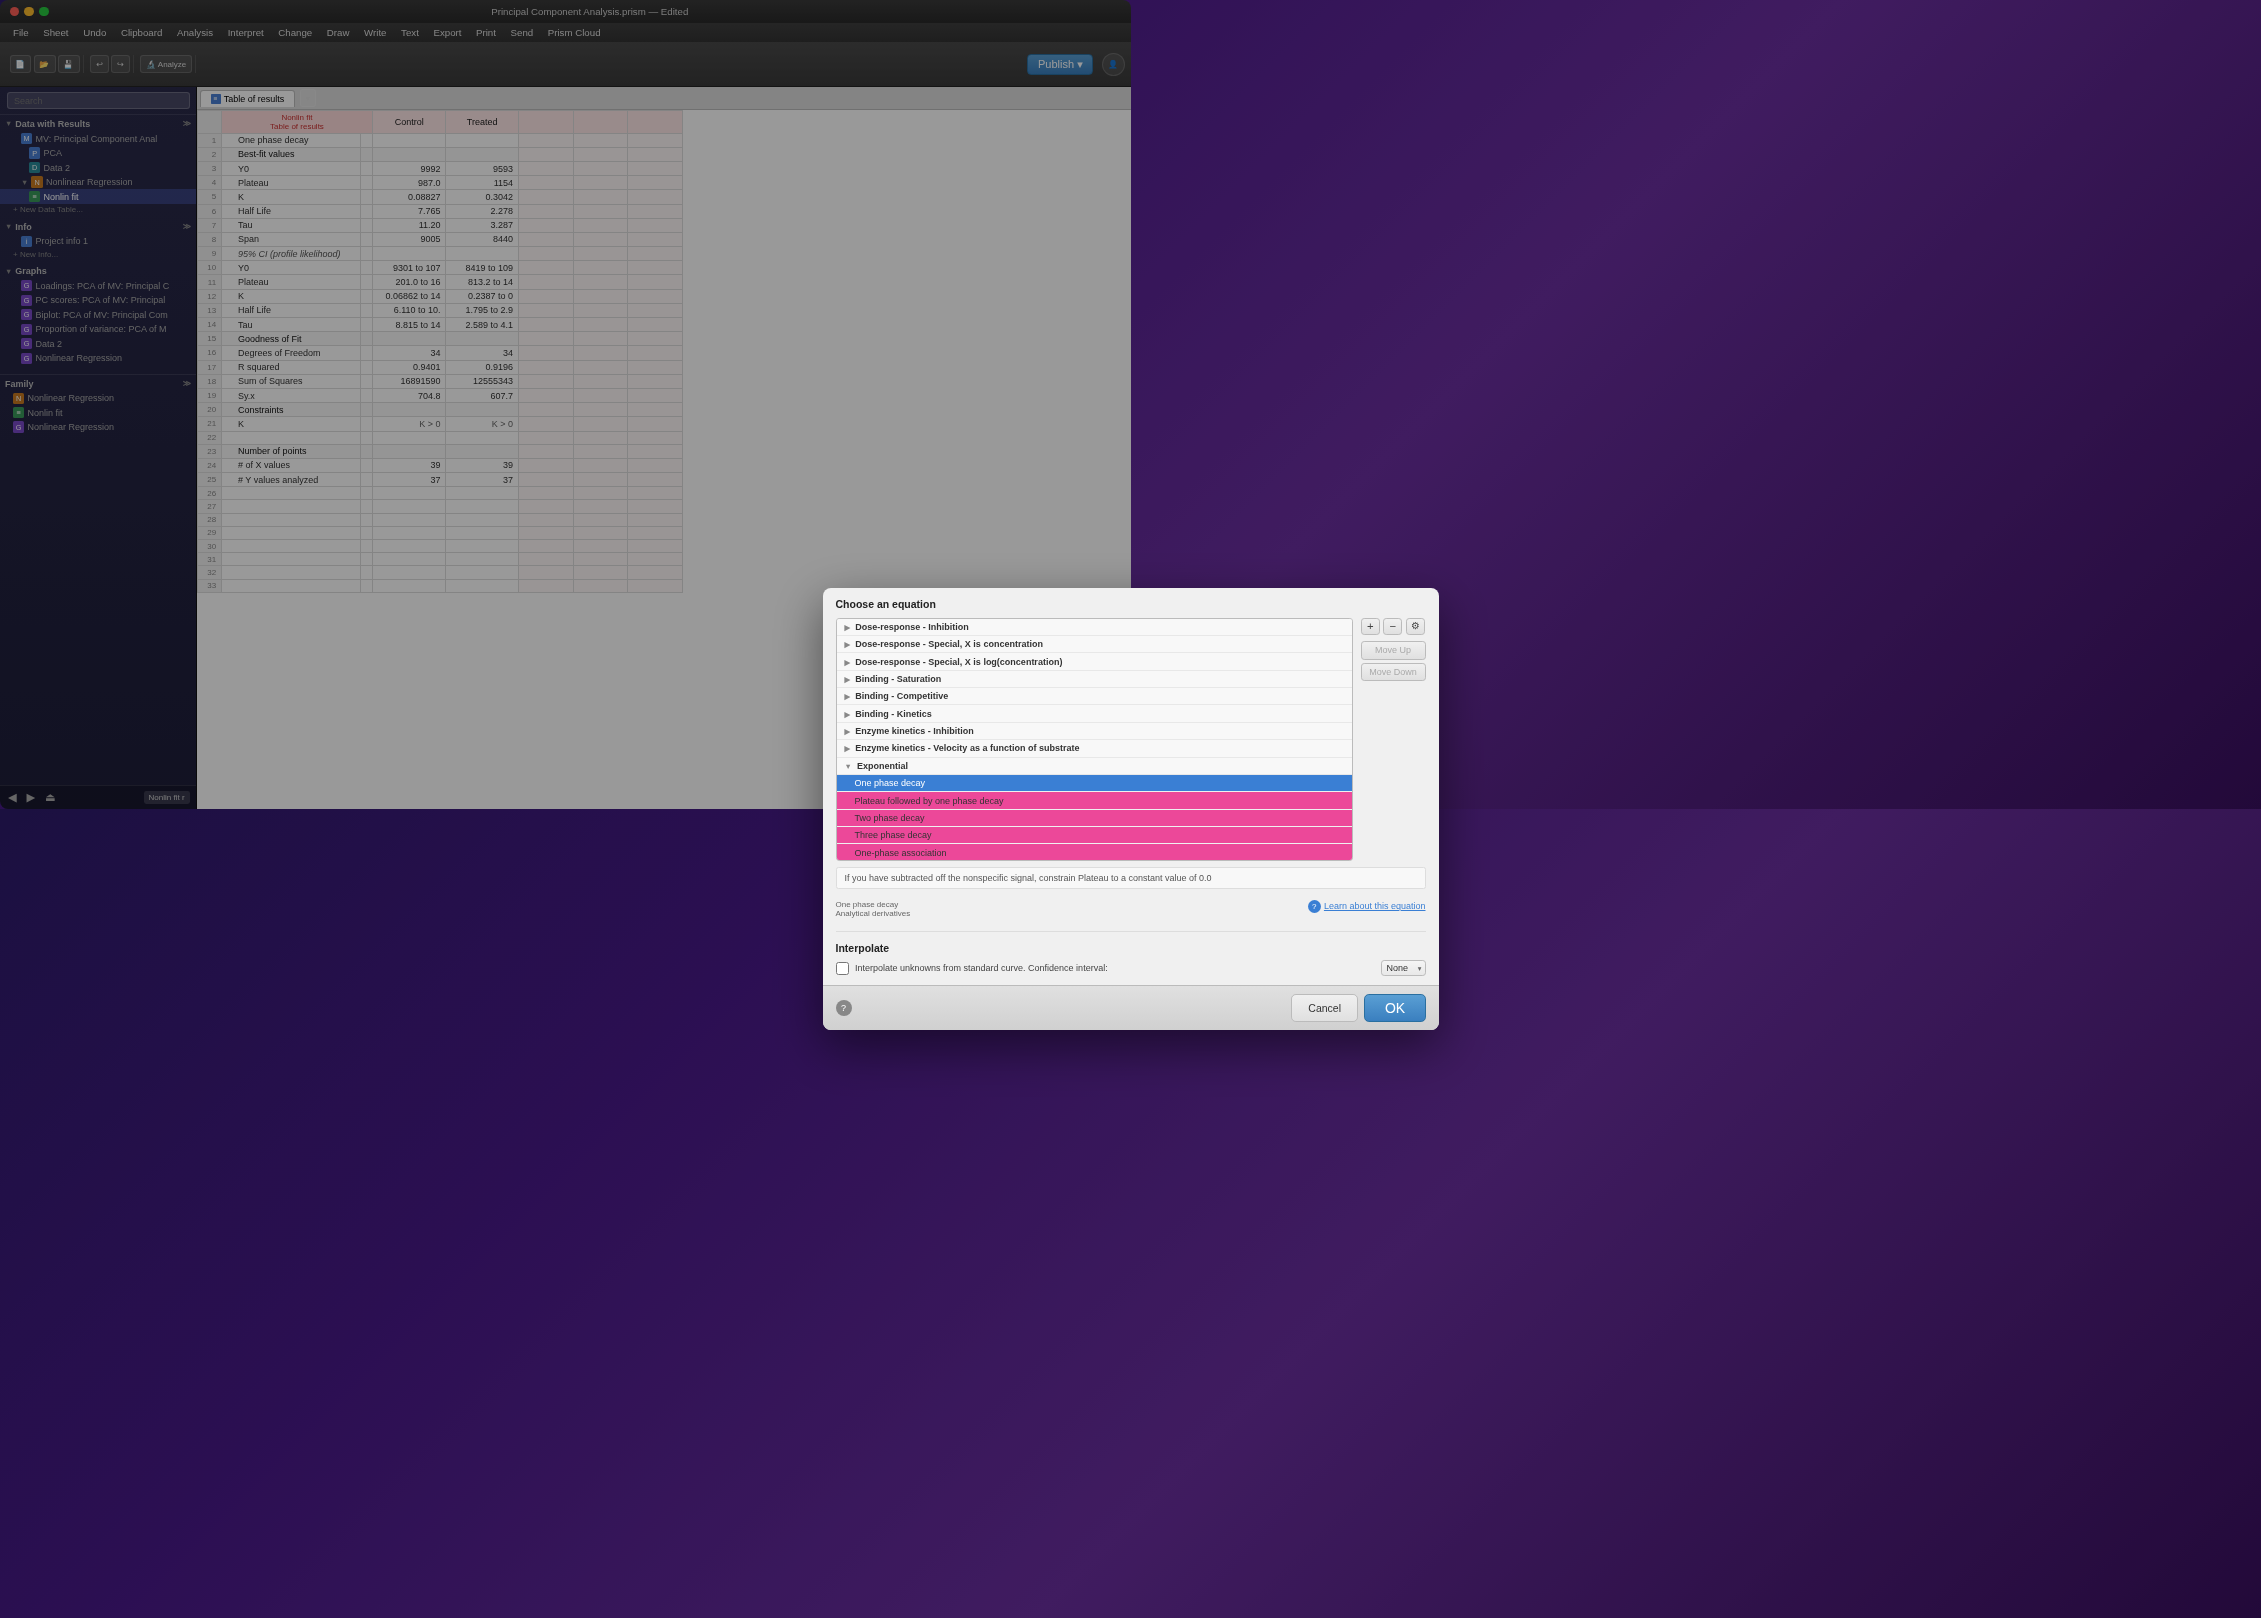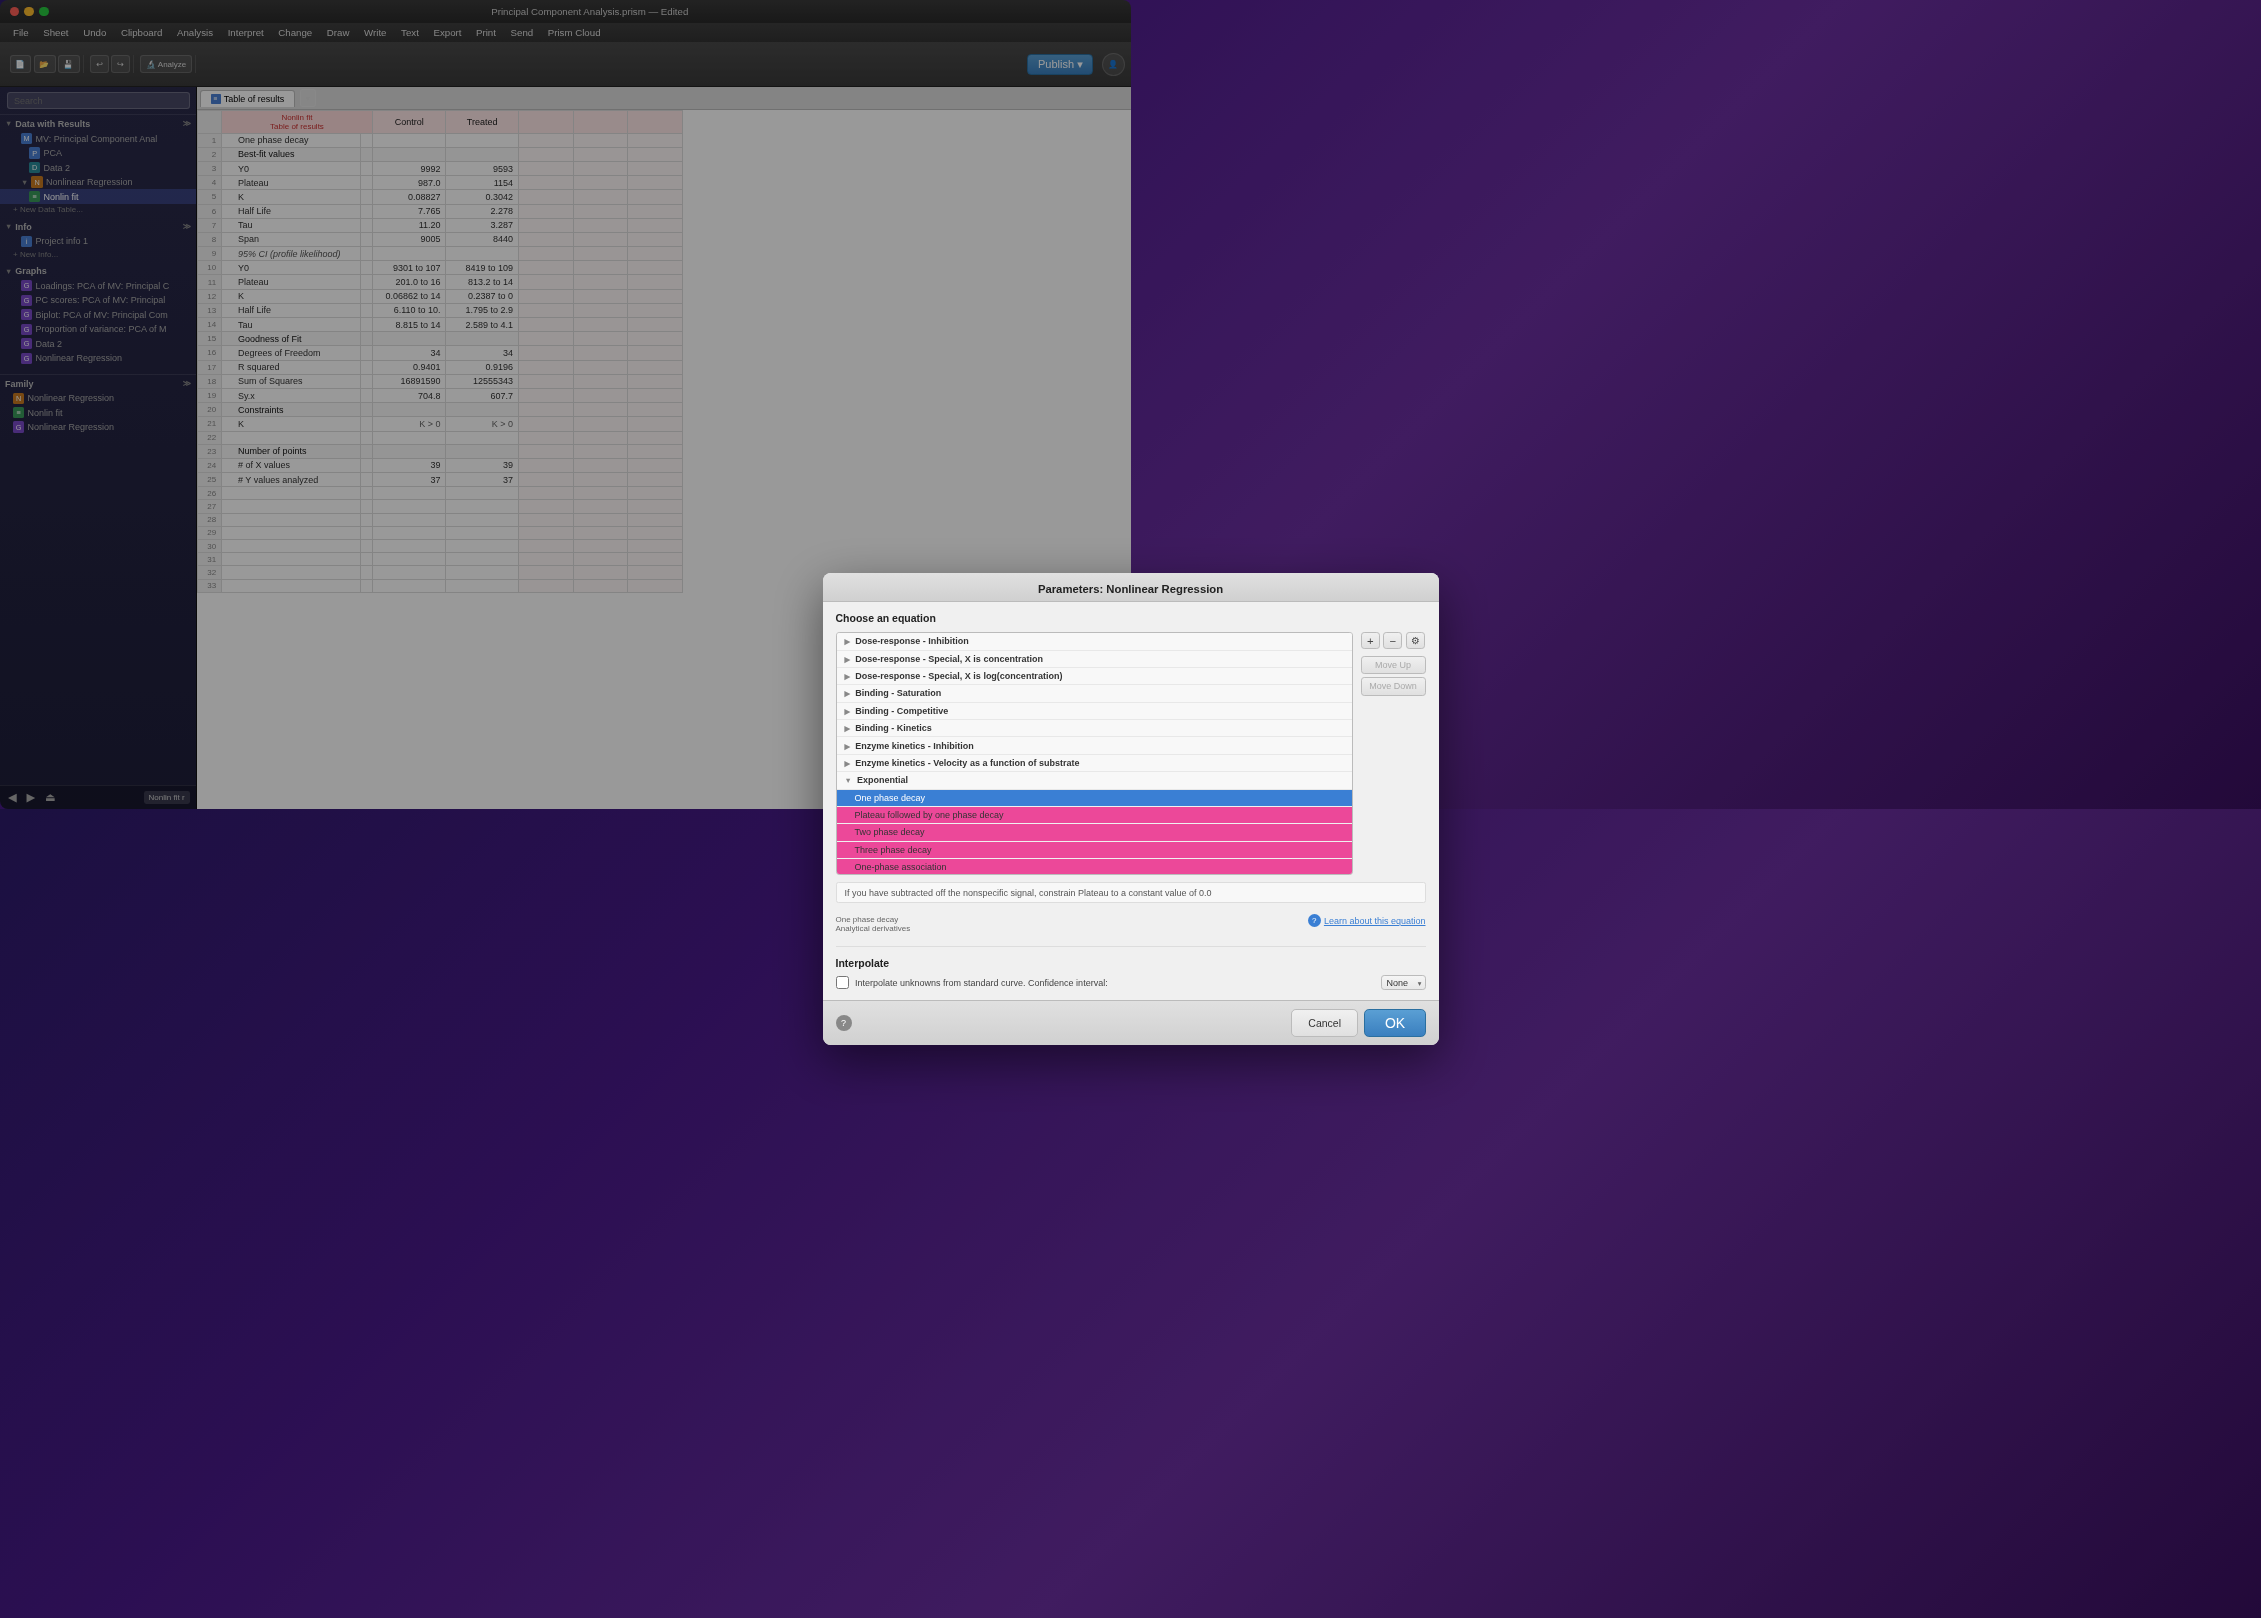--- a/index.html
+++ b/index.html
@@ -1052,23 +1052,20 @@
               </tr>
             </tbody>
         </table>
       </div>
     </div>
   </div>
 </div>
 
 <div class="dialog-overlay">
   <div class="dialog">
-    <div class="dialog-titlebar">
-      <div class="dialog-title">Parameters: Nonlinear Regression</div>
-    </div>
     <div class="dialog-body">
       <div class="choose-equation-label">Choose an equation</div>
       <div class="equation-panel">
         <div class="equation-list">
 
           <div class="eq-category">
             <span class="expand-arrow">▶ </span>
             <span>Dose-response - Inhibition</span>
           </div>
           <div class="eq-category">

